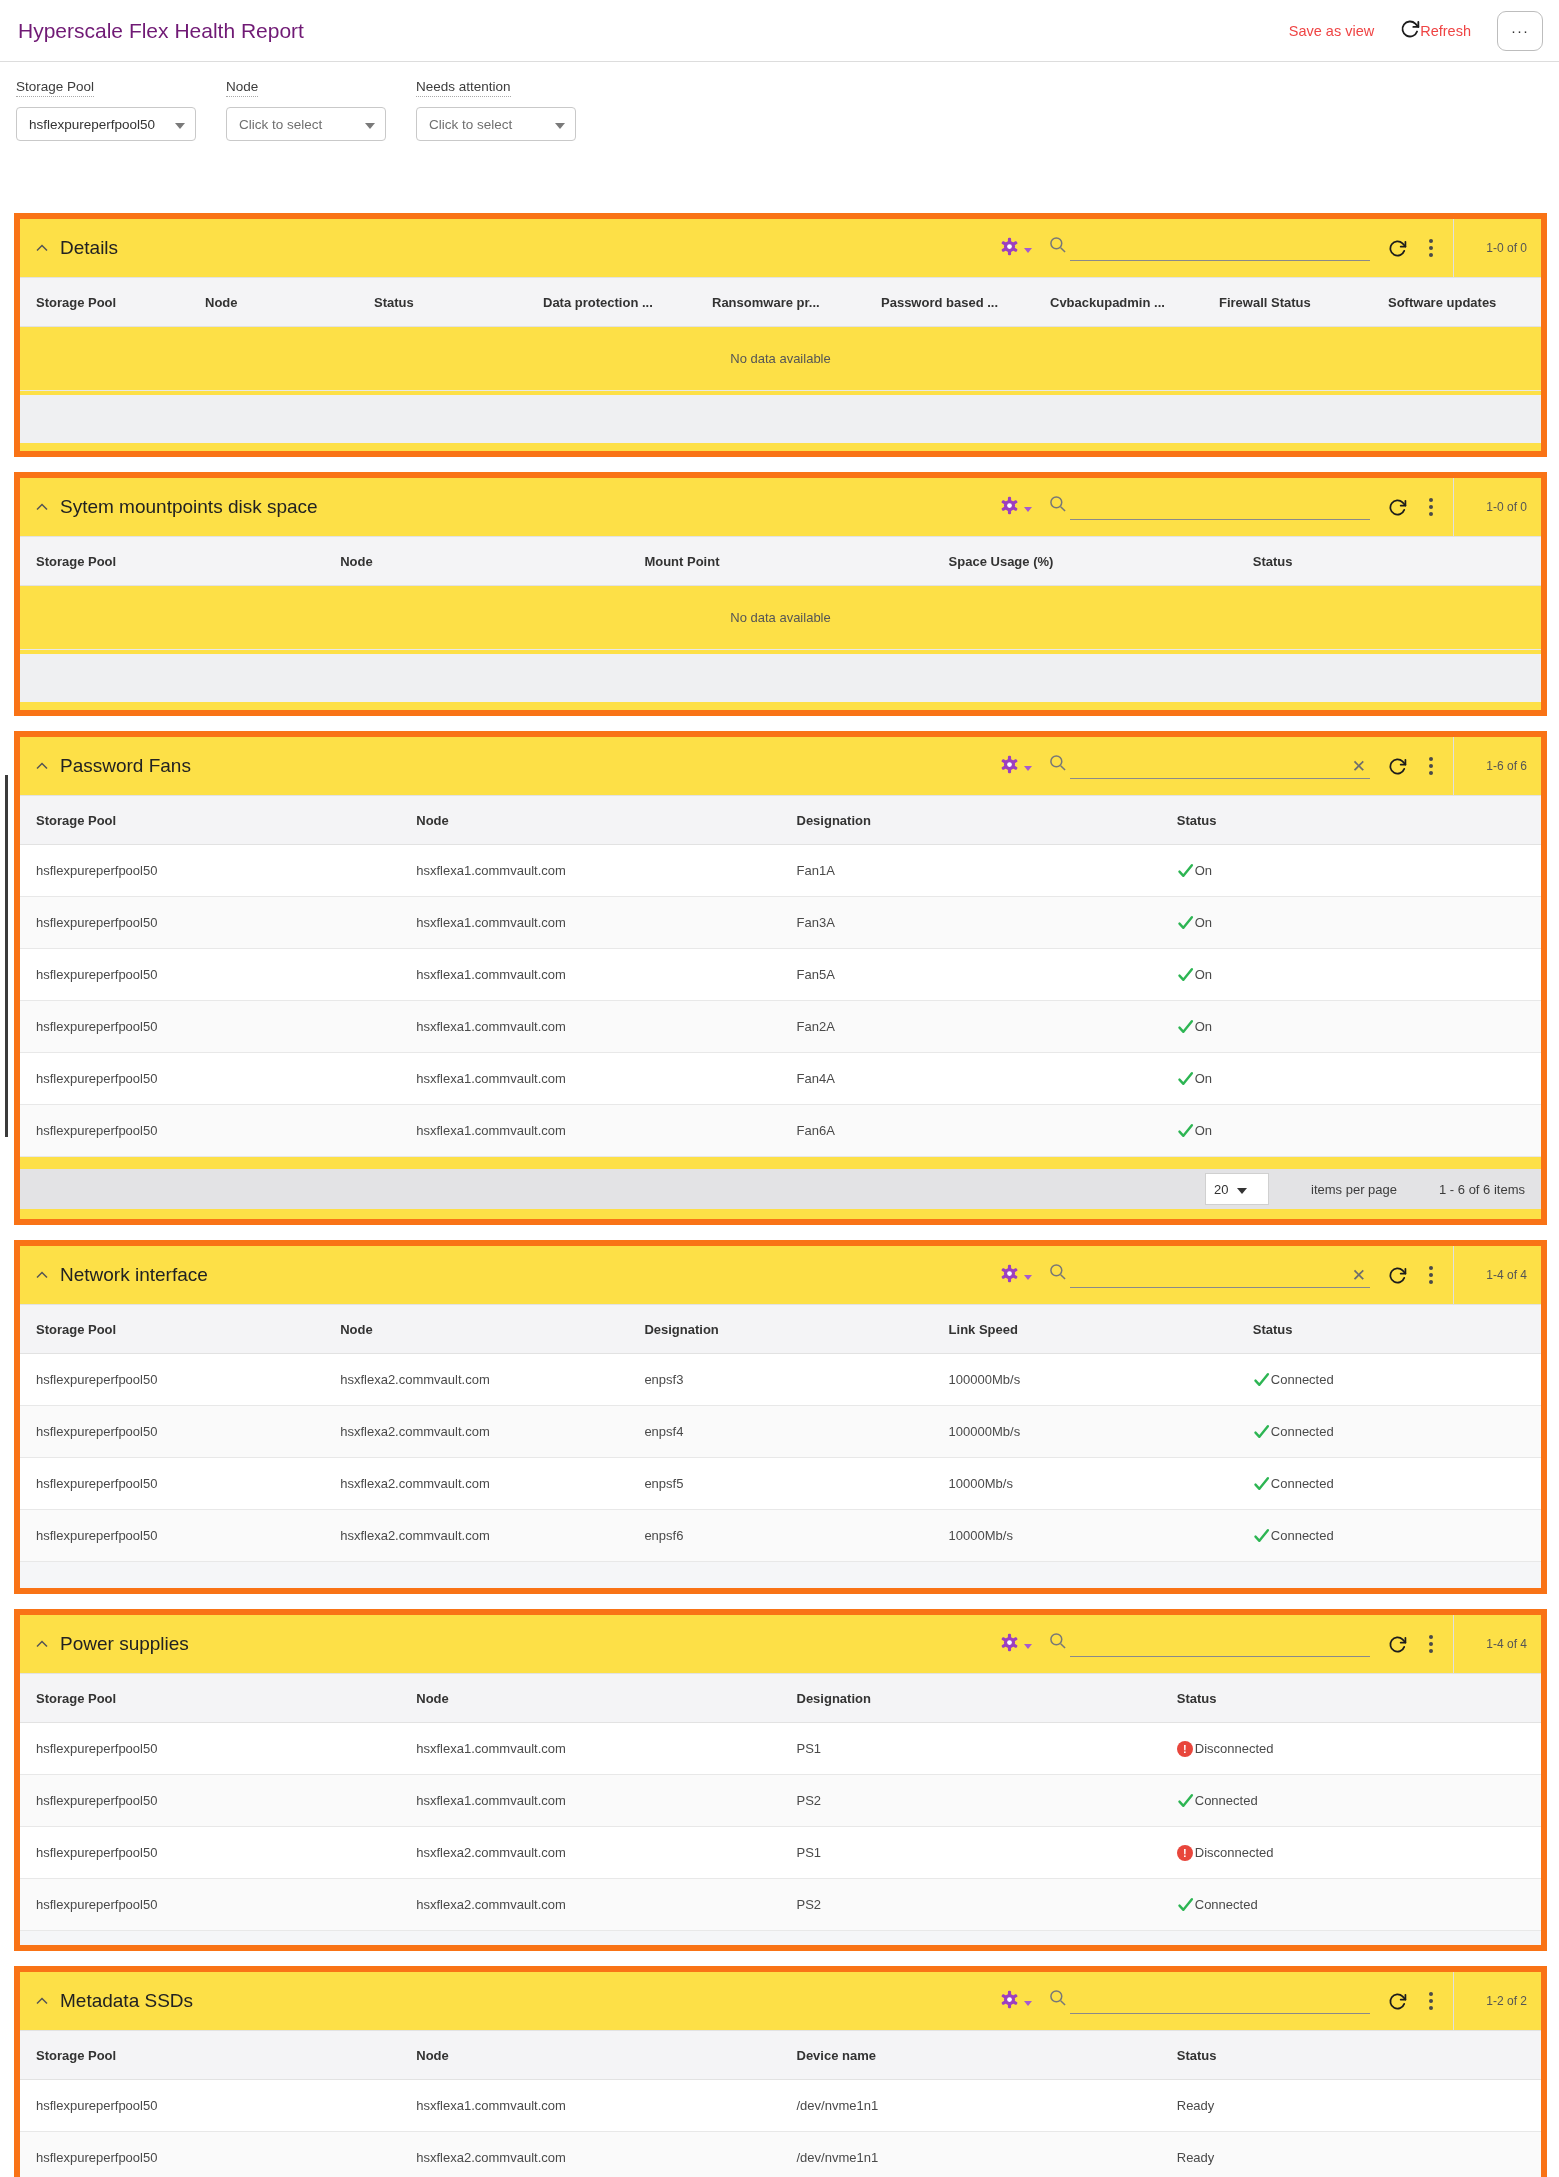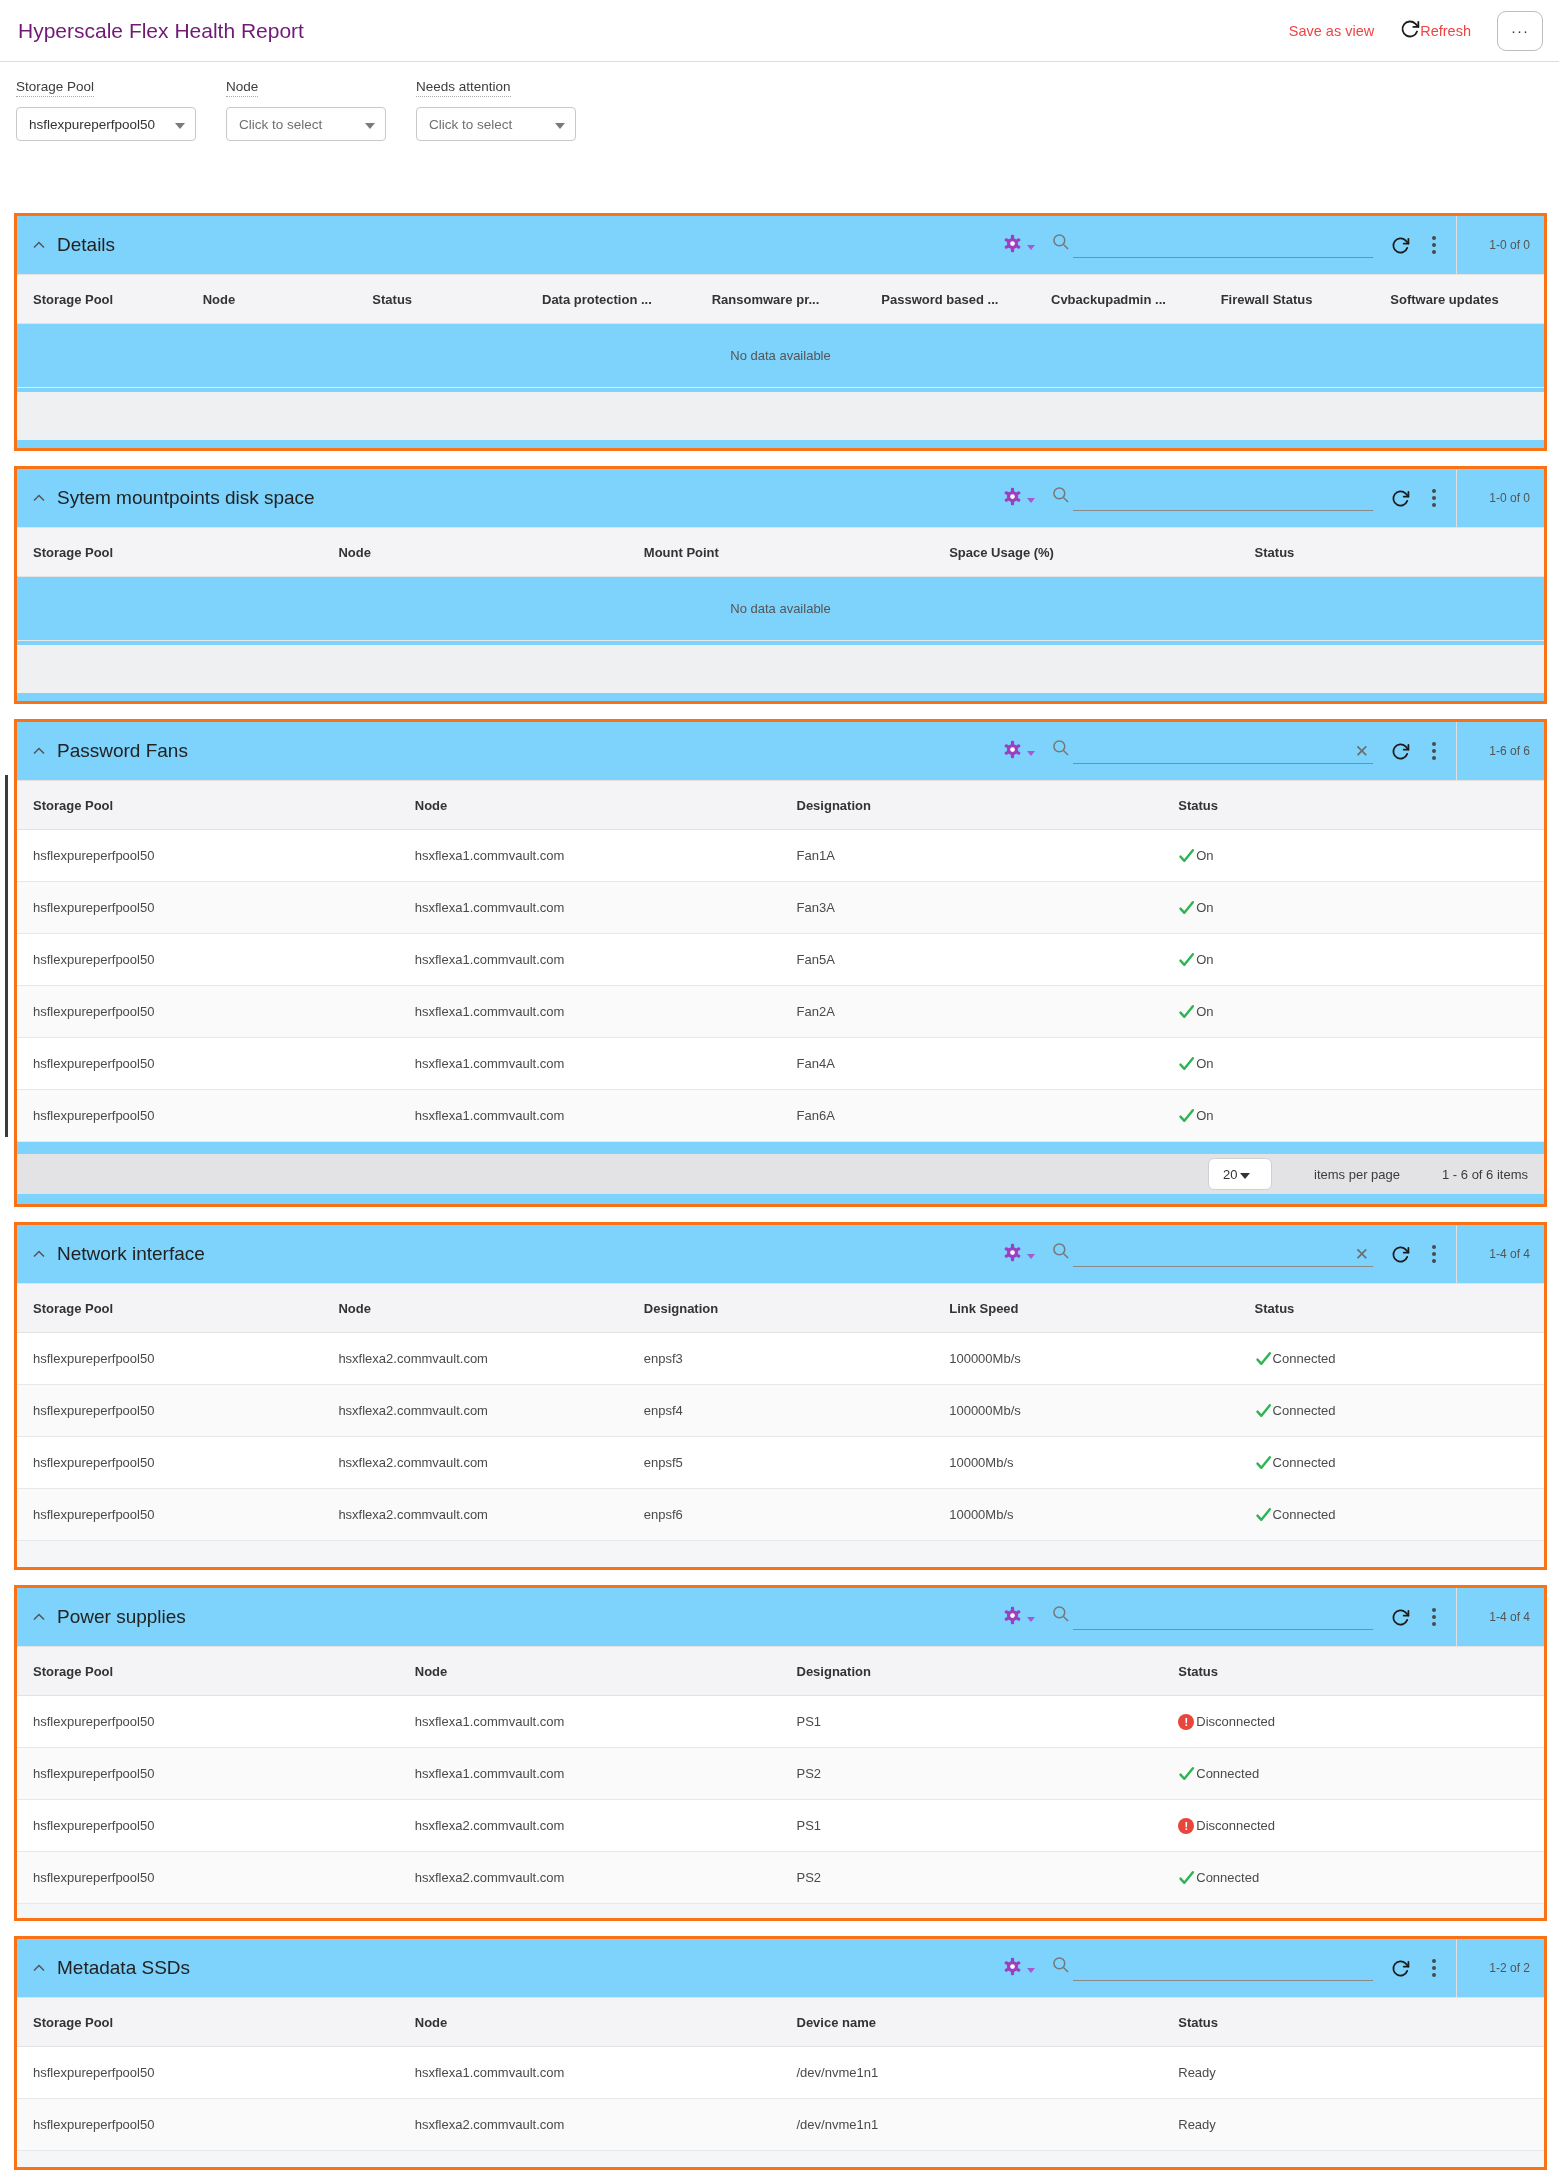--- a/index.html
+++ b/index.html
@@ -33,21 +33,21 @@
   }
   .select{
     height:34px; background:#fff; border:1px solid #c9c9c9; border-radius:4px;
     display:flex; align-items:center; padding:0 10px 0 12px; cursor:pointer;
   }
   .select .val{ font-size:13.5px; color:#333; flex:1; }
   .select .val.placeholder{ color:#6f6f6f; }
   .w-storage{ width:180px; } .w-node{ width:160px; } .w-needs{ width:160px; }
 
   
-  .panel{ border:3px solid #f97316; background:#7dd3fc; margin:0 12px 15px 14px; }
+  .panel{ border:6px solid #f97316; background:#fde047; margin:0 12px 15px 14px; }
   .panel-header{ height:58px; display:flex; align-items:center; padding-left:16px; }
   .collapse{ display:flex; align-items:center; margin-right:12px; cursor:pointer; }
   .panel-title{ font-size:19px; color:#222; font-weight:500; }
   .toolbar{ margin-left:auto; display:flex; align-items:center; height:100%; }
   .gear-group{ display:flex; align-items:center; gap:5px; margin-right:16px; cursor:pointer; }
   .search{ position:relative; display:flex; align-items:flex-end; margin-right:18px; }
   .search .mag{ margin-right:2px; margin-bottom:2px; }
   .search input{
     width:300px; border:none; outline:none; border-bottom:1px solid #8a8a8a;
     height:26px; font-size:14px; font-family:inherit; background:transparent; color:#333;
@@ -93,22 +93,22 @@
 
   
   .footer-empty{ height:48px; background:#eff0f2; margin:4px 0 8px 0; }
   .footer-data{ height:26px; background:#f5f6f8; }
   .pagination{
     height:40px; background:#e3e3e5; margin-top:12px; margin-bottom:10px;
     display:flex; align-items:center; justify-content:flex-end; gap:14px;
     padding-right:16px; font-size:13px; color:#333;
   }
   .page-size{
-    width:64px; height:32px; background:#fff; border:1px solid #d0d0d0; border-radius:6px;
-    display:flex; align-items:center; padding:0 14px; cursor:pointer;
+    width:64px; height:32px; background:#fff; border:1px solid #d0d0d0; border-radius:0;
+    display:flex; align-items:center; padding:0 8px; cursor:pointer;
   }
   .page-size span{ flex:1; font-size:13px; color:#333; }
   .pag-label, .pag-range{ color:#3c3c3c;margin-left:28px; }
 
   
   .left-scroll{ position:absolute; left:5px; top:775px; width:3px; height:362px; background:#3b3b3b; }
 </style>
 </head>
 <body>
 

